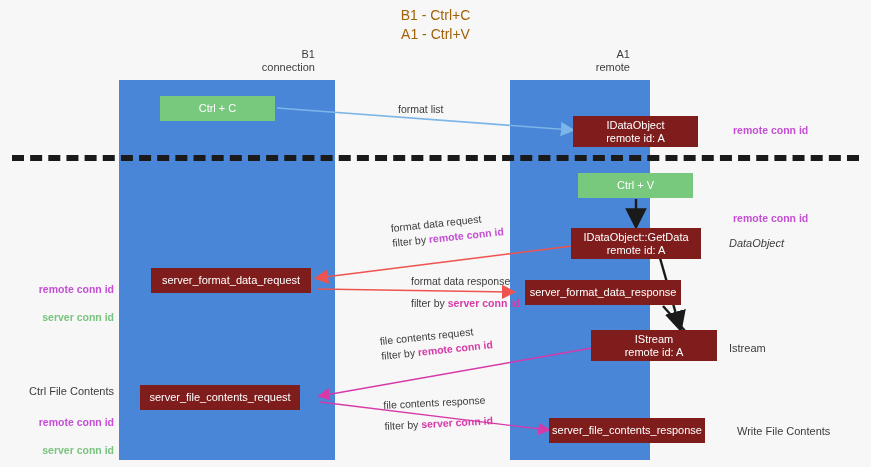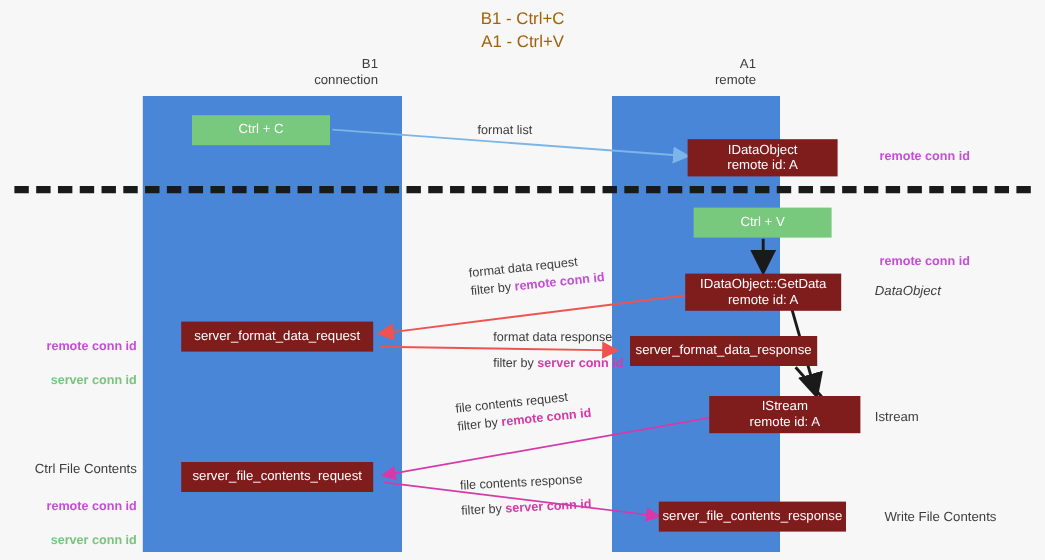--- a/index.html
+++ b/index.html
@@ -148,21 +148,21 @@
   <div class="abs node orange" style="left:571px;top:228px;width:130px;height:31px;">IDataObject::GetData
 remote id: A</div>
 
   <div class="abs node orange" style="left:151px;top:268px;width:160px;height:25px;">server_format_data_request</div>
 
   <div class="abs node orange" style="left:525px;top:280px;width:156px;height:25px;">server_format_data_response</div>
 
   <div class="abs node orange" style="left:591px;top:330px;width:126px;height:31px;">IStream
 remote id: A</div>
 
-  <div class="abs node orange" style="left:151px;top:385px;width:160px;height:25px;">server_file_contents_request</div>
+  <div class="abs node orange" style="left:140px;top:385px;width:160px;height:25px;">server_file_contents_request</div>
 
   <div class="abs node orange" style="left:549px;top:418px;width:156px;height:25px;">server_file_contents_response</div>
 
   <div class="abs edge" style="left:398px;top:102px;">format list</div>
 
   <div class="abs" style="left:390px;top:221px;transform:rotate(-6deg);transform-origin:left top;">
     <div class="edge">format data request</div>
     <div class="edge">
       <span>filter by </span><span class="k purple">remote conn id</span>
     </div>

